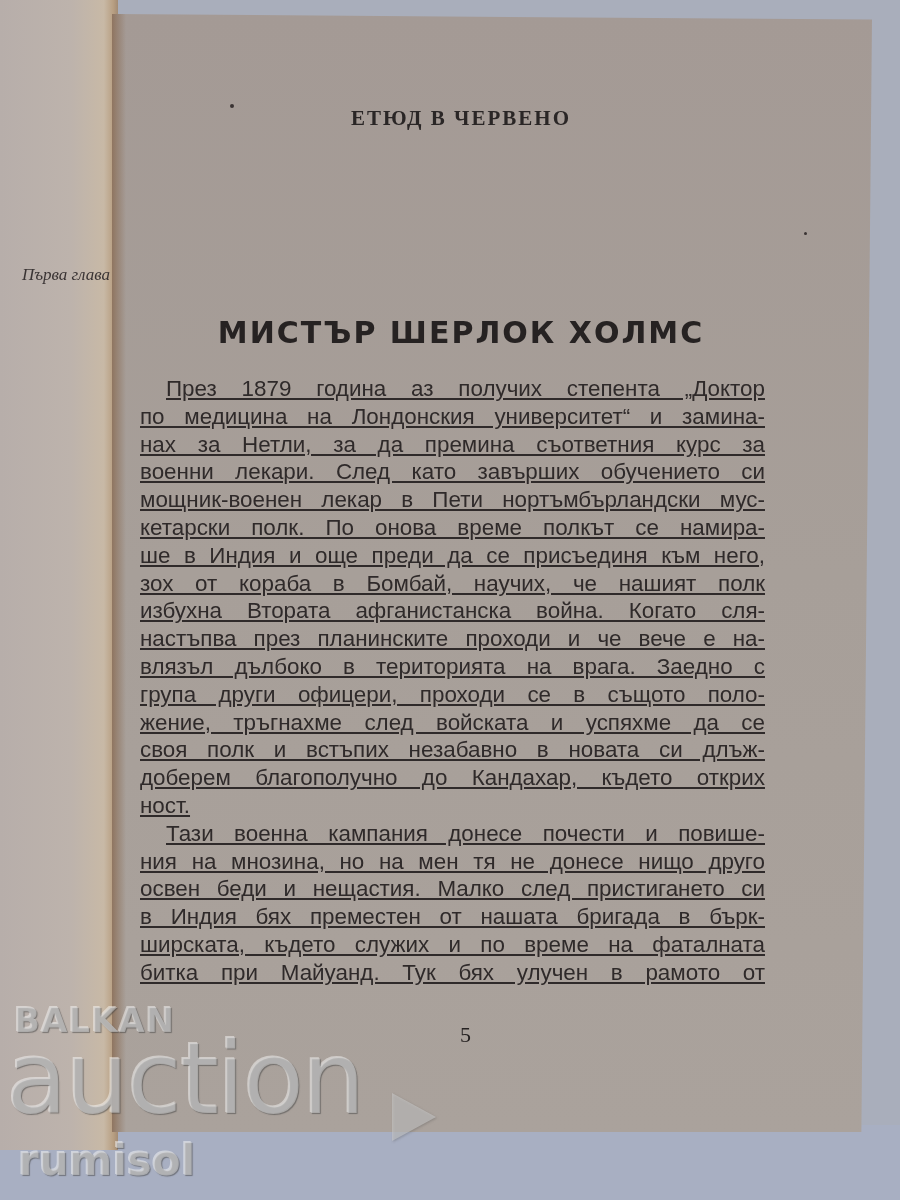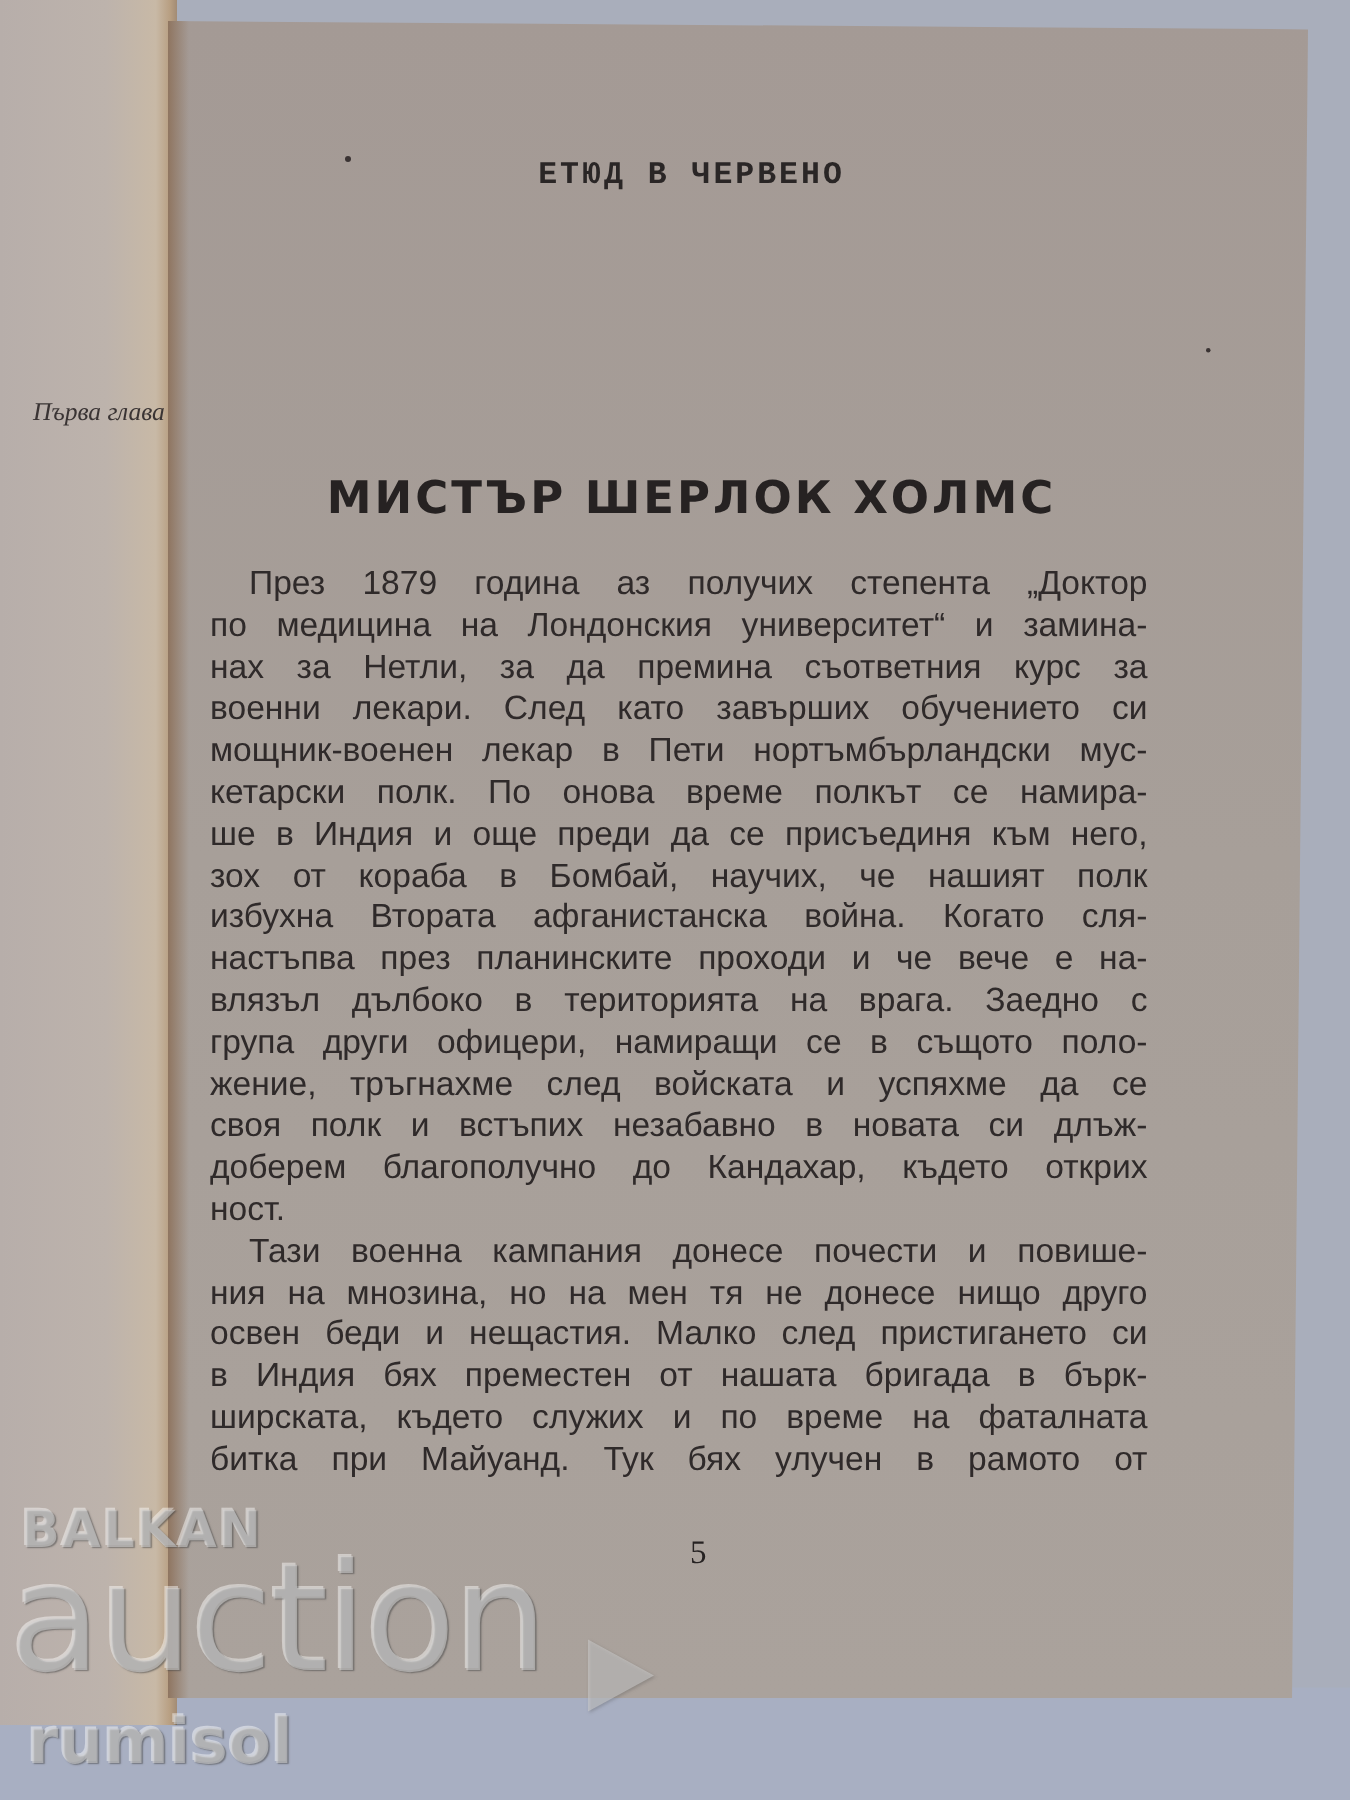--- a/index.html
+++ b/index.html
@@ -21,40 +21,40 @@
     background:#a69d97;
     background:linear-gradient(180deg,#a49a95 0%,#a79f99 50%,#aaa29c 100%);
     clip-path:polygon(0 0, 100% 0.5%, 98.6% 100%, 0 100%);
   }
   .page-shadow {
     position:absolute; left:112px; top:14px; width:14px; height:1118px;
     background:linear-gradient(90deg,#8f7560 0%,rgba(160,140,125,0) 100%);
   }
   .book-title {
     position:absolute; left:0; width:900px; top:106px;
-    text-align:center; font-family:Liberation Mono, monospace; font-weight:bold;
+    text-align:center; font-family:Liberation Serif, serif; font-weight:bold;
     font-size:21px; letter-spacing:2px; color:#2a2626; padding-left:22px; box-sizing:border-box;
   }
   .chapter-label {
     position:absolute; left:0; width:857px; top:265px;
     text-align:left; font-style:italic; font-size:17px; color:#3a3434;
     padding-left:22px; box-sizing:border-box;
   }
   .chapter-title {
     position:absolute; left:0; width:900px; top:315px;
     text-align:center; font-family:"DejaVu Sans", sans-serif; font-weight:bold;
     font-size:30px; letter-spacing:2px; color:#262222;
     padding-left:22px; box-sizing:border-box;
   }
   .body-text {
     position:absolute; left:140px; top:375px; width:625px;
     font-family:"Liberation Sans", sans-serif; font-size:22.4px; line-height:27.8px;
     color:#2f2a2a;
   }
-  .line { display:block; white-space:nowrap; text-align:justify; text-align-last:justify; }
+  .line { display:block; white-space:nowrap; text-align:justify; text-align-last:justify;text-decoration:underline; }
   .line.last { text-align-last:left; }
   .line.indent { padding-left:26px; }
   .page-number {
     position:absolute; left:460px; top:1022px; font-size:22px; color:#262222;
   }
   .speck { position:absolute; width:4px; height:4px; border-radius:50%; background:#3a3333; }
   .watermark {
     position:absolute; font-family:"DejaVu Sans", sans-serif; font-weight:bold;
     color:rgba(215,215,215,0.55);
     text-shadow:1px 1px 1px rgba(70,70,70,0.55), -1px -1px 0 rgba(255,255,255,0.45);
@@ -89,21 +89,21 @@
   <span class="line">по медицина на Лондонския университет“ и замина-</span>
   <span class="line">нах за Нетли, за да премина съответния курс за</span>
   <span class="line">военни лекари. След като завърших обучението си</span>
   <span class="line">мощник-военен лекар в Пети нортъмбърландски мус-</span>
   <span class="line">кетарски полк. По онова време полкът се намира-</span>
   <span class="line">ше в Индия и още преди да се присъединя към него,</span>
   <span class="line">зох от кораба в Бомбай, научих, че нашият полк</span>
   <span class="line">избухна Втората афганистанска война. Когато сля-</span>
   <span class="line">настъпва през планинските проходи и че вече е на-</span>
   <span class="line">влязъл дълбоко в територията на врага. Заедно с</span>
-  <span class="line">група други офицери, намиращи се в същото поло-</span>
+  <span class="line">група други офицери, проходи се в същото поло-</span>
   <span class="line">жение, тръгнахме след войската и успяхме да се</span>
   <span class="line">своя полк и встъпих незабавно в новата си длъж-</span>
   <span class="line">доберем благополучно до Кандахар, където открих</span>
   <span class="line last">ност.</span>
   <span class="line indent">Тази военна кампания донесе почести и повише-</span>
   <span class="line">ния на мнозина, но на мен тя не донесе нищо друго</span>
   <span class="line">освен беди и нещастия. Малко след пристигането си</span>
   <span class="line">в Индия бях преместен от нашата бригада в бърк-</span>
   <span class="line">ширската, където служих и по време на фаталната</span>
   <span class="line">битка при Майуанд. Тук бях улучен в рамото от</span>

